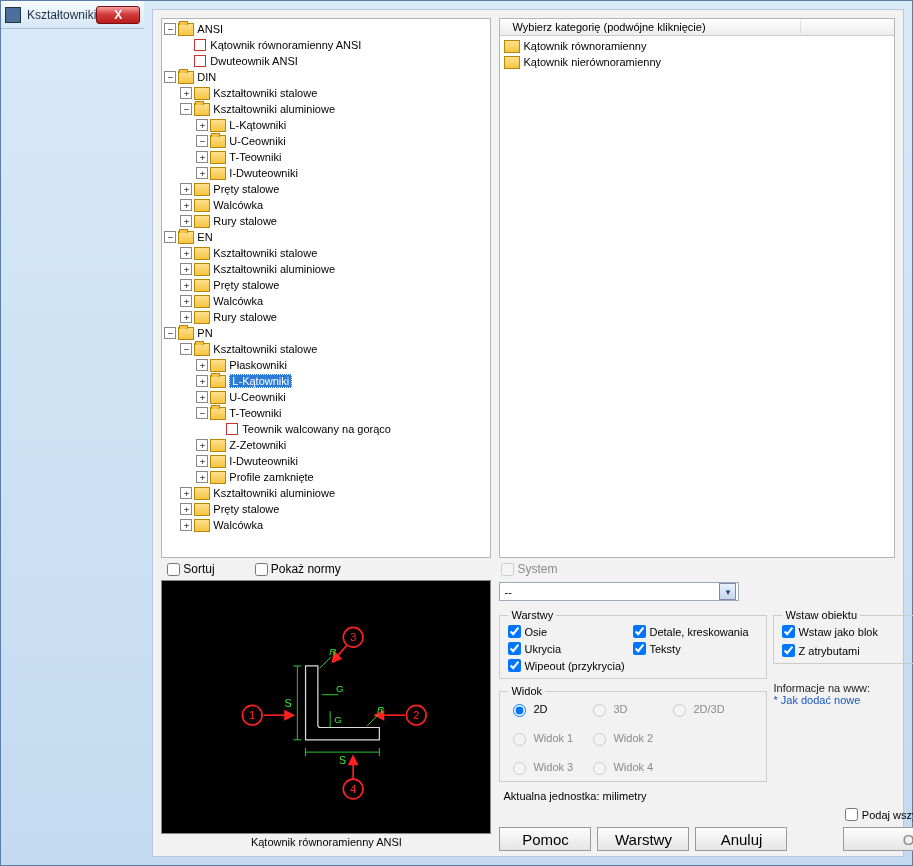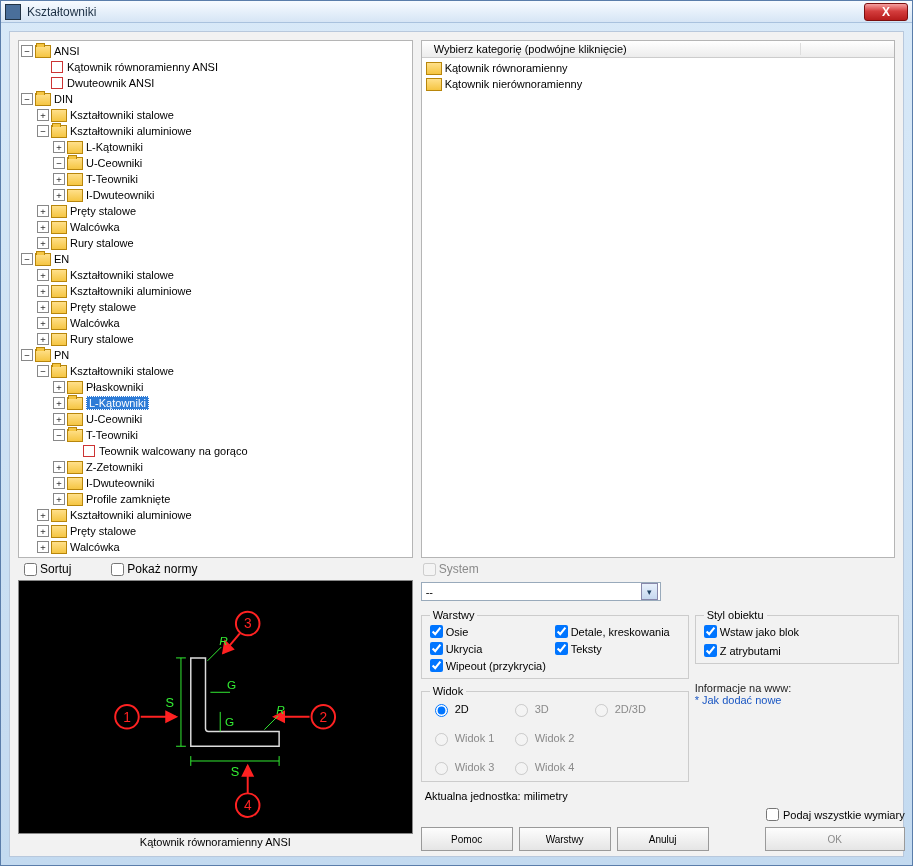--- a/index.html
+++ b/index.html
@@ -11,21 +11,21 @@
     width: 913px;
     height: 866px;
     overflow: hidden;
   }
   .window {
     width: 913px;
     height: 866px;
     background: linear-gradient(to bottom, #d8e9f8, #c3daf0);
     border: 1px solid #5a7daa;
     display: flex;
-    flex-direction: column;
+    flex-direction: row;
   }
   .titlebar {
     height: 28px;
     background: linear-gradient(to bottom, #f7fbff, #d6e5f5);
     display: flex;
     align-items: center;
     padding: 0 4px;
     border-bottom: 1px solid #a9c2de;
   }
   .titlebar .app-icon {
@@ -191,21 +191,21 @@
   .config-right{width:210px;}
   .info-link{color:#1a57c4;}
   .info-title{color:#222;margin-top:18px;}
   .unit-row{margin:2px 0 6px 4px;}
   .btn-row{display:flex;gap:6px;margin-top:auto;}
   .btn{
     width:92px;height:24px;
     background:linear-gradient(#fdfdfd,#e5e5e5);
     border:1px solid #9a9a9a;
     display:flex;align-items:center;justify-content:center;
-    font-size:10px;
+    font-size:15px;
   }
   .btn.disabled{color:#8a8a8a;}
   .podaj{display:flex;align-items:center;gap:4px;margin-left:auto;margin-bottom:6px;}
 
   
 </style>
 </head>
 <body>
 
 <div class="window">
@@ -577,21 +577,21 @@
                 <label class="rad disabled">
                     <input type="radio" name="vw" disabled="" style="">
                     <span>Widok 4</span>
                   </label>
               </div>
             </fieldset>
           </div>
 
           <div class="config-right">
             <fieldset>
-              <legend>Styl obiektu</legend>
+              <legend>Wstaw obiektu</legend>
               <label class="chk" style="margin-bottom:6px">
                   <input type="checkbox" checked="" style="">
                   <span>Wstaw jako blok</span>
                 </label>
               <label class="chk">
                   <input type="checkbox" checked="" style="">
                   <span>Z atrybutami</span>
                 </label>
             </fieldset>
             <div class="info-title">Informacje na www:</div>

